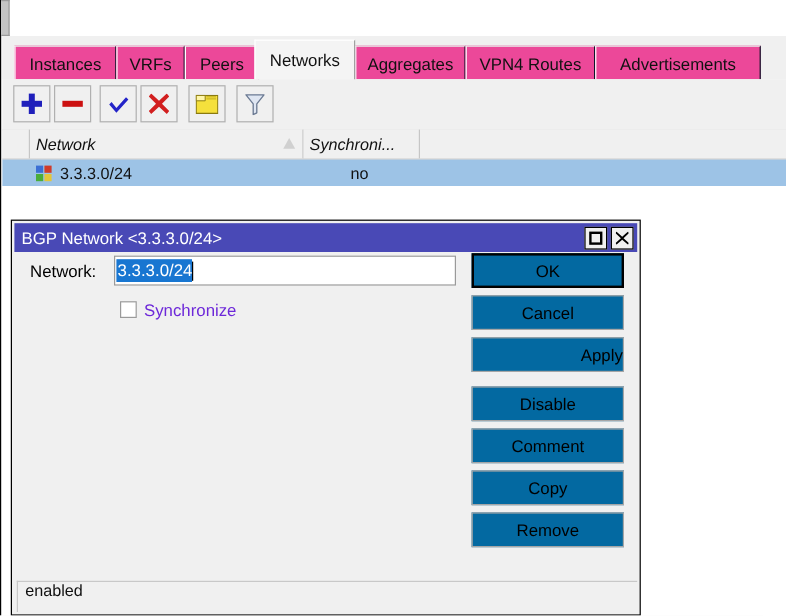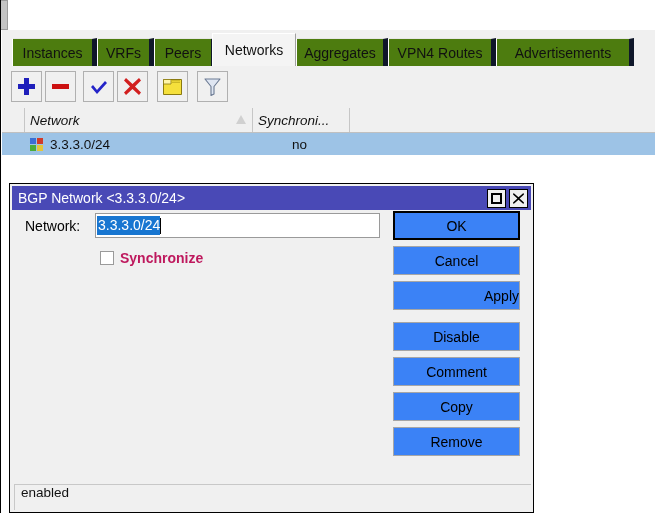--- a/index.html
+++ b/index.html
@@ -68,23 +68,23 @@
     position: absolute;
     left: 0; top: 0;
     width: 654px; height: 36px;
     background: #f0f0f0;
   }
   .tab {
     position: absolute;
     top: 8px;
     height: 28px;
     box-sizing: border-box;
-    background: #4d7c0f;
+    background: #ec4899;
     border-left: 1px solid #ffffff;
-    border-right: 5px solid #0f172a;
+    border-right: 1px solid #0f172a;
     border-top: 1px solid #e6e6e6;
     display: flex;
     align-items: center;
     justify-content: center;
     font-size: 14px;
     color: #111;
     cursor: default;
     white-space: nowrap;
   }
   .tab.active {
@@ -285,27 +285,27 @@
     align-items: center;
     cursor: default;
   }
   .cbox {
     width: 14px; height: 14px;
     box-sizing: border-box;
     background: #ffffff;
     border: 1px solid #9a9a9a;
     margin-right: 6px;
   }
-  .cbox-label { font-size: 14px; color: #be185d; font-weight: bold; }
+  .cbox-label { font-size: 14px; color: #6d28d9; }
 
   .dbtn {
     position: absolute;
     box-sizing: border-box;
     width: 127px; height: 29px;
-    background: #3b82f6;
+    background: #0369a1;
     border: 1px solid #a6a6a6;
     display: flex;
     align-items: center;
     justify-content: center;
     font-size: 14px;
     color: #000;
     cursor: default;
   }
   .dbtn.default { border: 2px solid #000000; }
 

